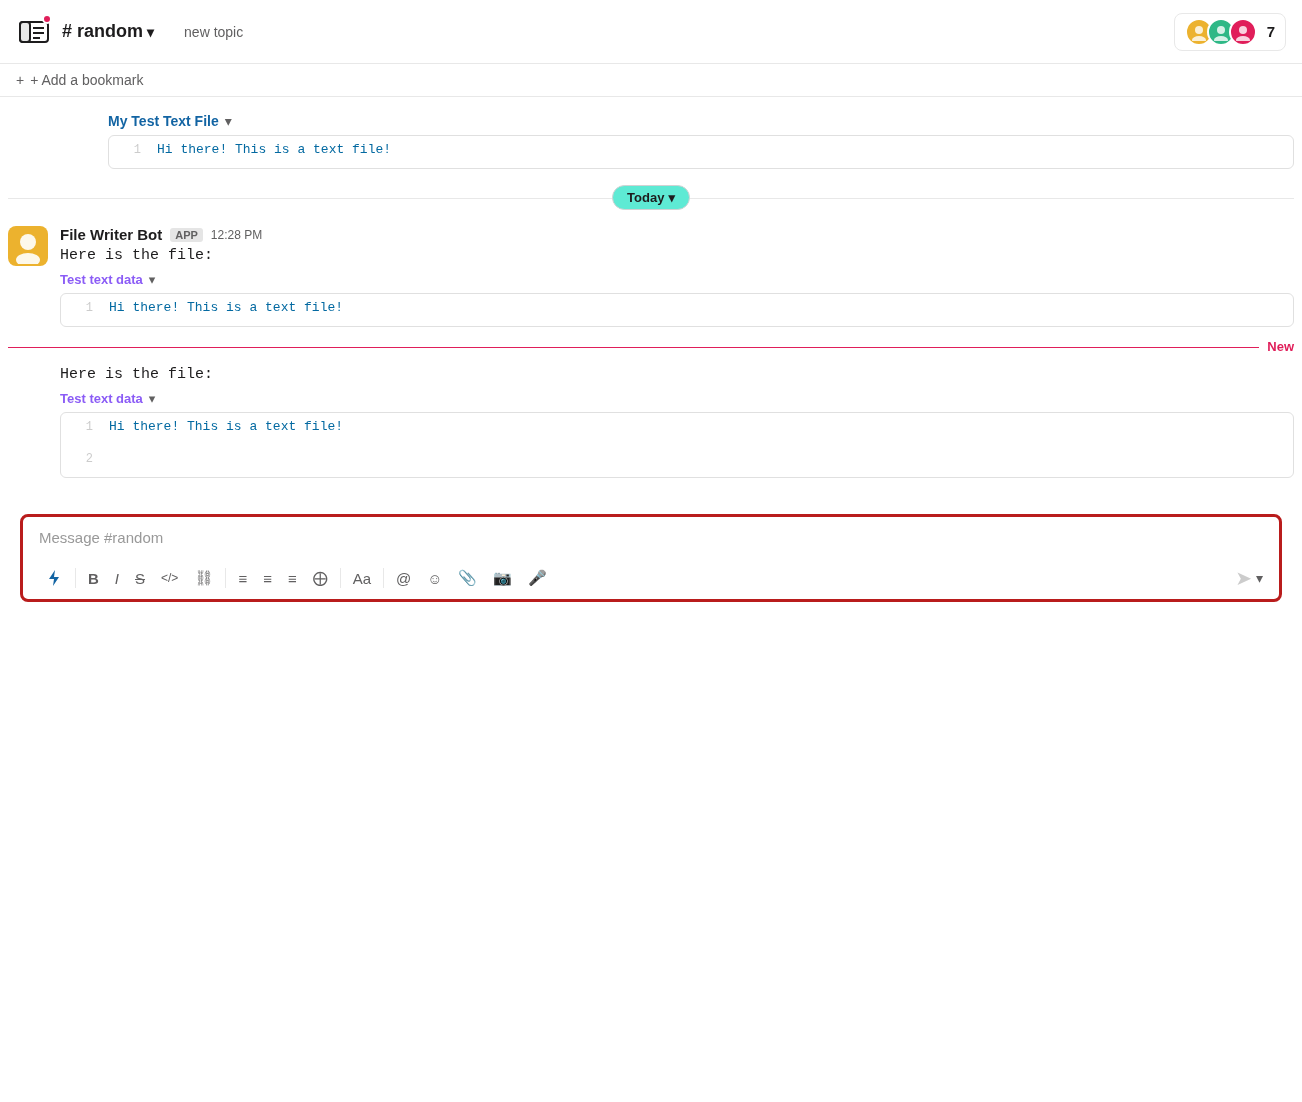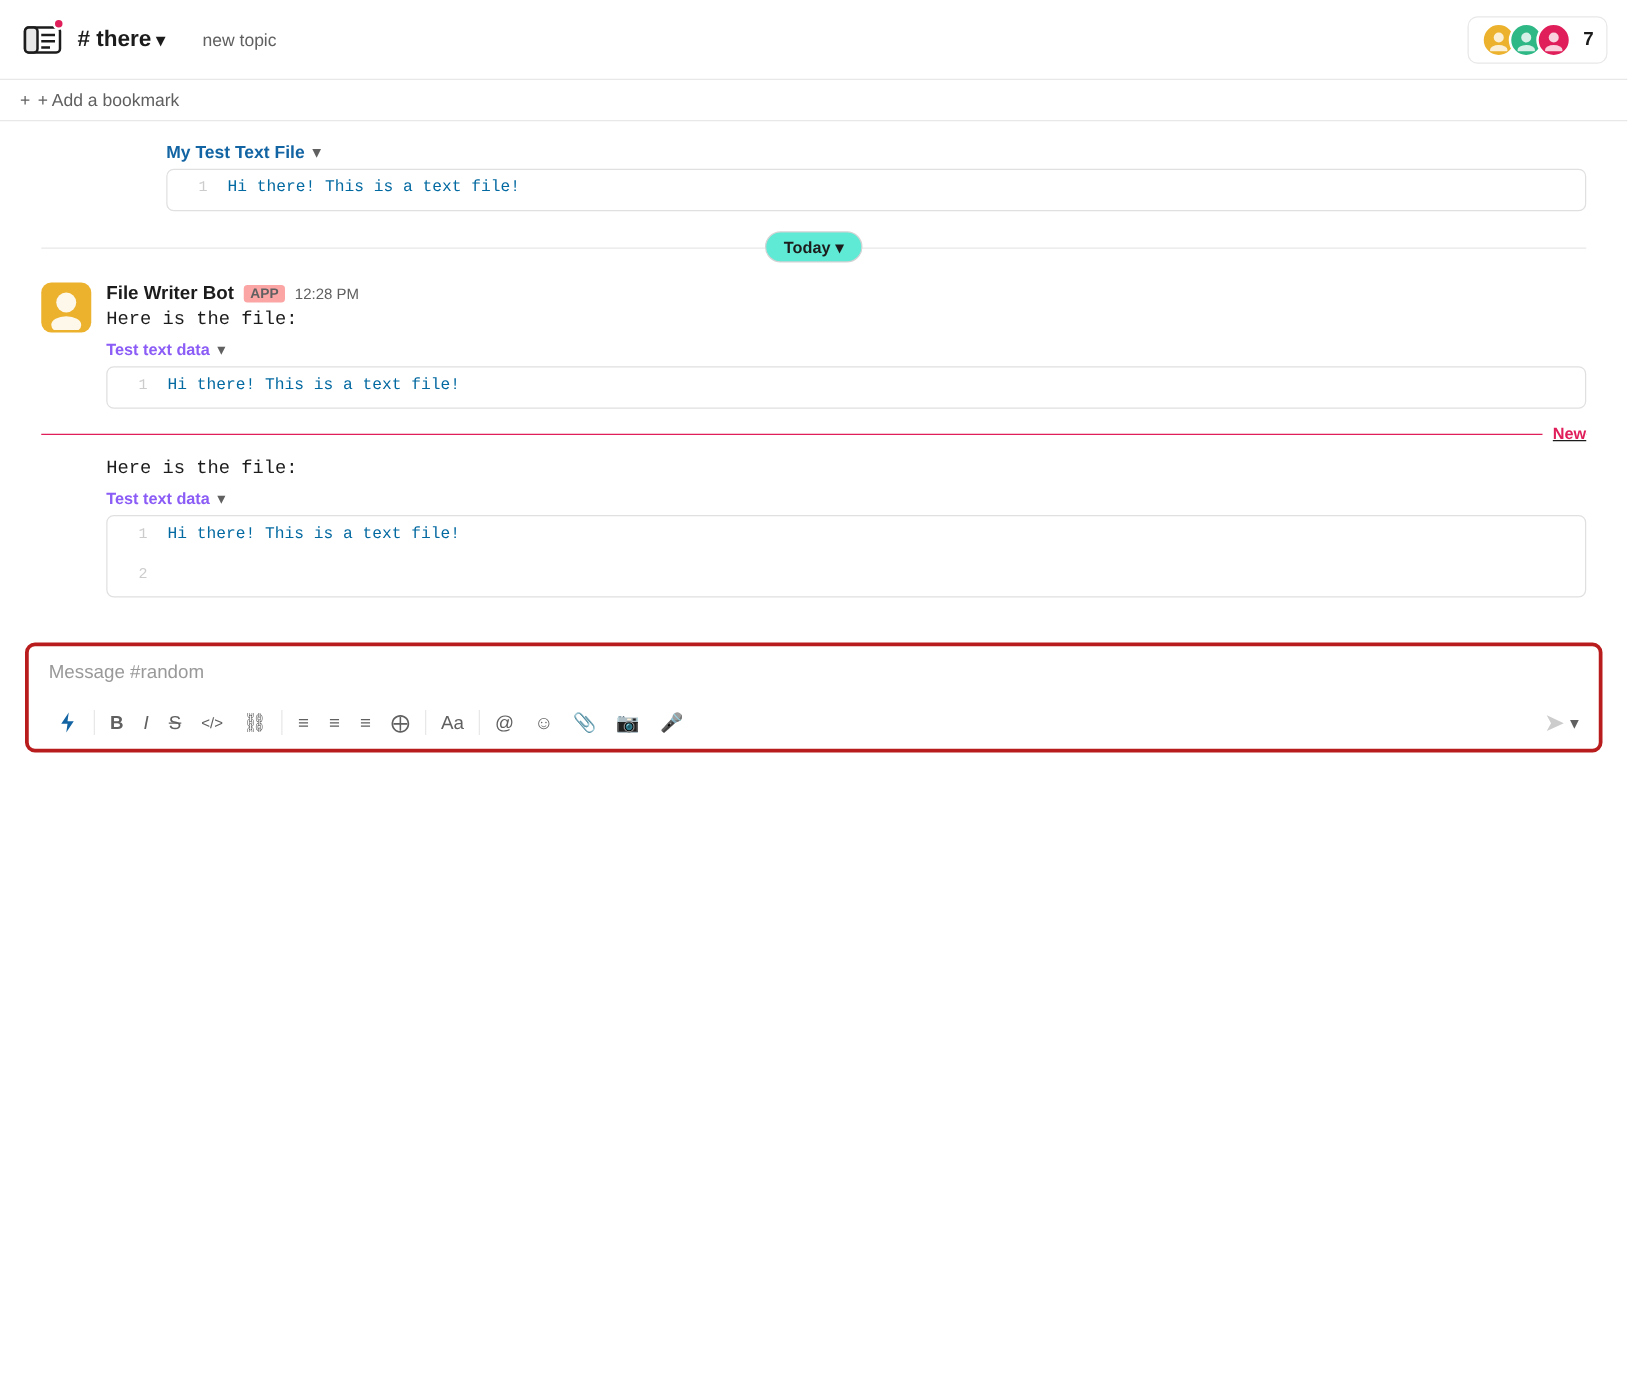--- a/index.html
+++ b/index.html
@@ -102,21 +102,21 @@
       padding: 8px 16px;
       border-bottom: 1px solid #e8e8e8;
       color: #616061;
       font-size: 14px;
       gap: 6px;
       cursor: pointer;
     }
 
     
     .messages-area {
-      padding: 16px 33px;
+      padding: 16px 8px;
       overflow-y: auto;
     }
 
     
     .date-divider {
       display: flex;
       align-items: center;
       justify-content: center;
       margin: 12px 0 16px 0;
       position: relative;
@@ -213,21 +213,21 @@
       display: flex;
       align-items: center;
       gap: 8px;
       margin-bottom: 4px;
     }
     .sender-name {
       font-weight: 700;
       font-size: 15px;
     }
     .app-badge {
-      background: #fca5a5;
+      background: #e5e5e5;
       color: #616061;
       font-size: 11px;
       font-weight: 700;
       padding: 1px 5px;
       border-radius: 3px;
     }
     .timestamp {
       color: #616061;
       font-size: 12px;
     }
@@ -249,21 +249,20 @@
       font-weight: 600;
       cursor: pointer;
     }
 
     
     .new-divider {
       display: flex;
       align-items: center;
       margin: 12px 0;
       position: relative;
-      text-decoration: underline;
     }
     .new-divider::before {
       content: '';
       position: absolute;
       left: 0; right: 0; top: 50%;
       height: 1px;
       background: #e01e5a;
     }
     .new-label {
       position: relative;
@@ -344,21 +343,21 @@
       <svg viewBox="0 0 36 36" fill="none">
         <rect x="4" y="8" width="28" height="20" rx="3" stroke="#1d1c1d" stroke-width="2" fill="none"></rect>
         <rect x="4" y="8" width="10" height="20" rx="3" fill="#e8e8e8" stroke="#1d1c1d" stroke-width="2"></rect>
         <line x1="17" y1="14" x2="28" y2="14" stroke="#1d1c1d" stroke-width="2"></line>
         <line x1="17" y1="19" x2="28" y2="19" stroke="#1d1c1d" stroke-width="2"></line>
         <line x1="17" y1="24" x2="24" y2="24" stroke="#1d1c1d" stroke-width="2"></line>
       </svg>
       <div class="notification-dot"></div>
     </div>
     <div class="channel-name">
-      <span># there</span>
+      <span># random</span>
       <span class="chevron">▾</span>
     </div>
     <span class="topic">new topic</span>
   </div>
   <div class="header-right">
     <div class="members-box">
       <div class="member-avatars">
         <div class="avatar avatar-yellow">
           <svg width="18" height="18" viewBox="0 0 18 18">
               <circle cx="9" cy="7" r="4" fill="#fff" opacity="0.8"></circle>

